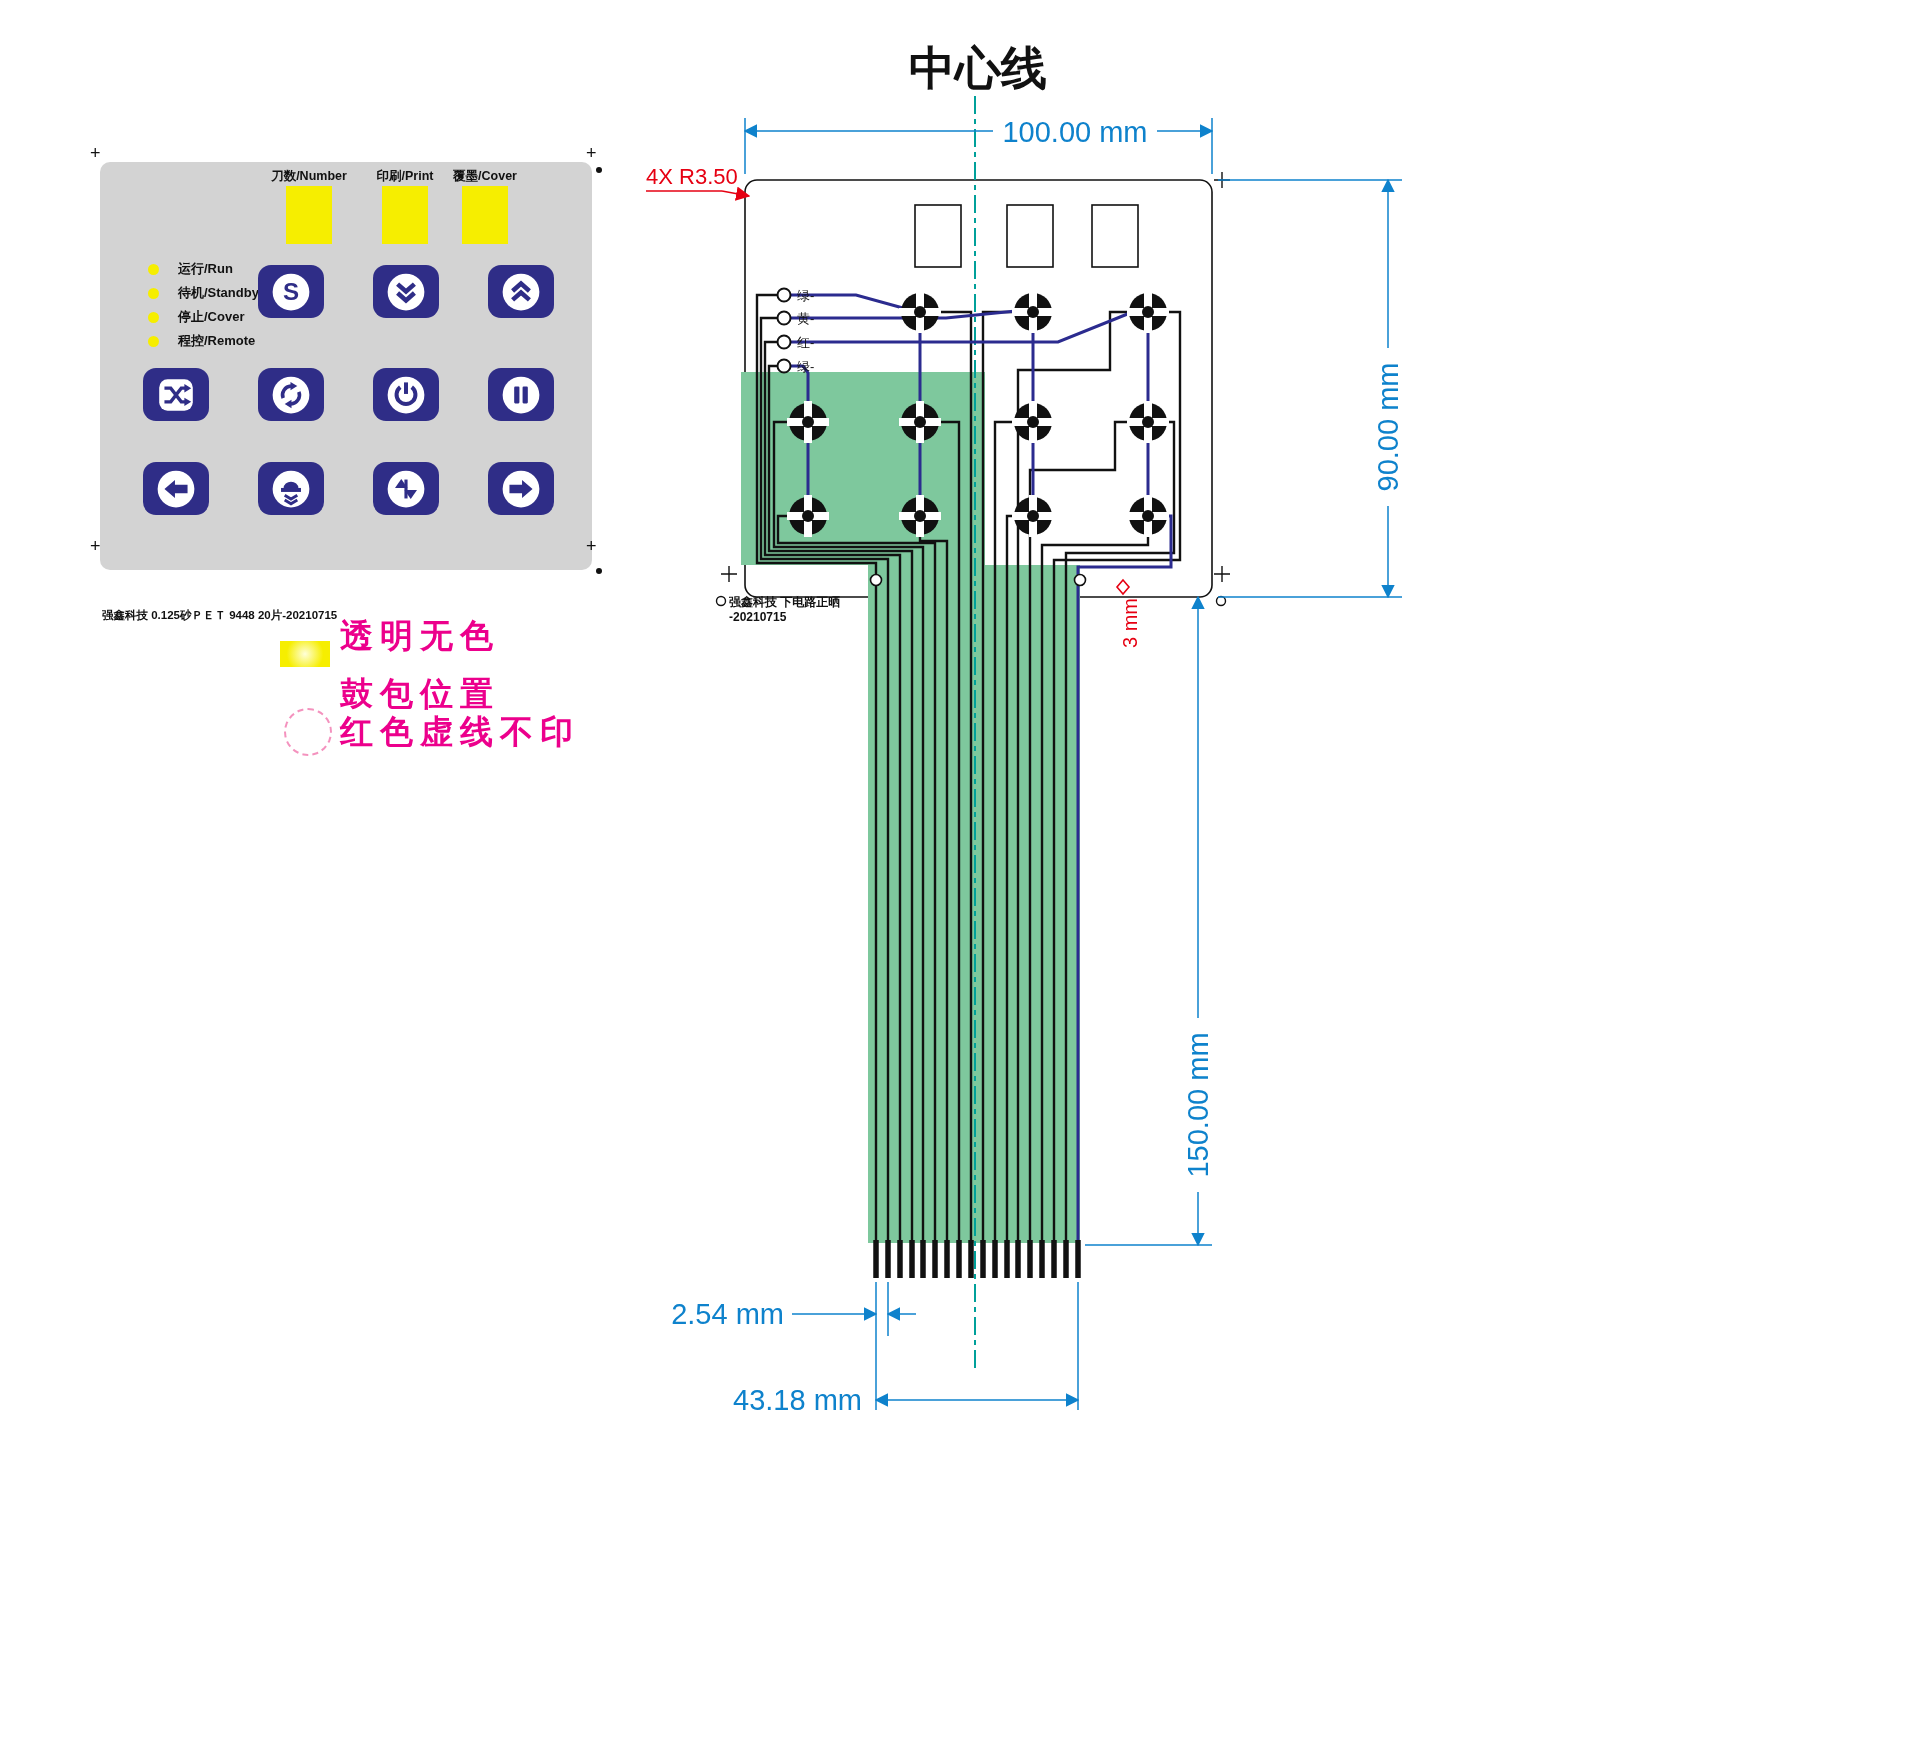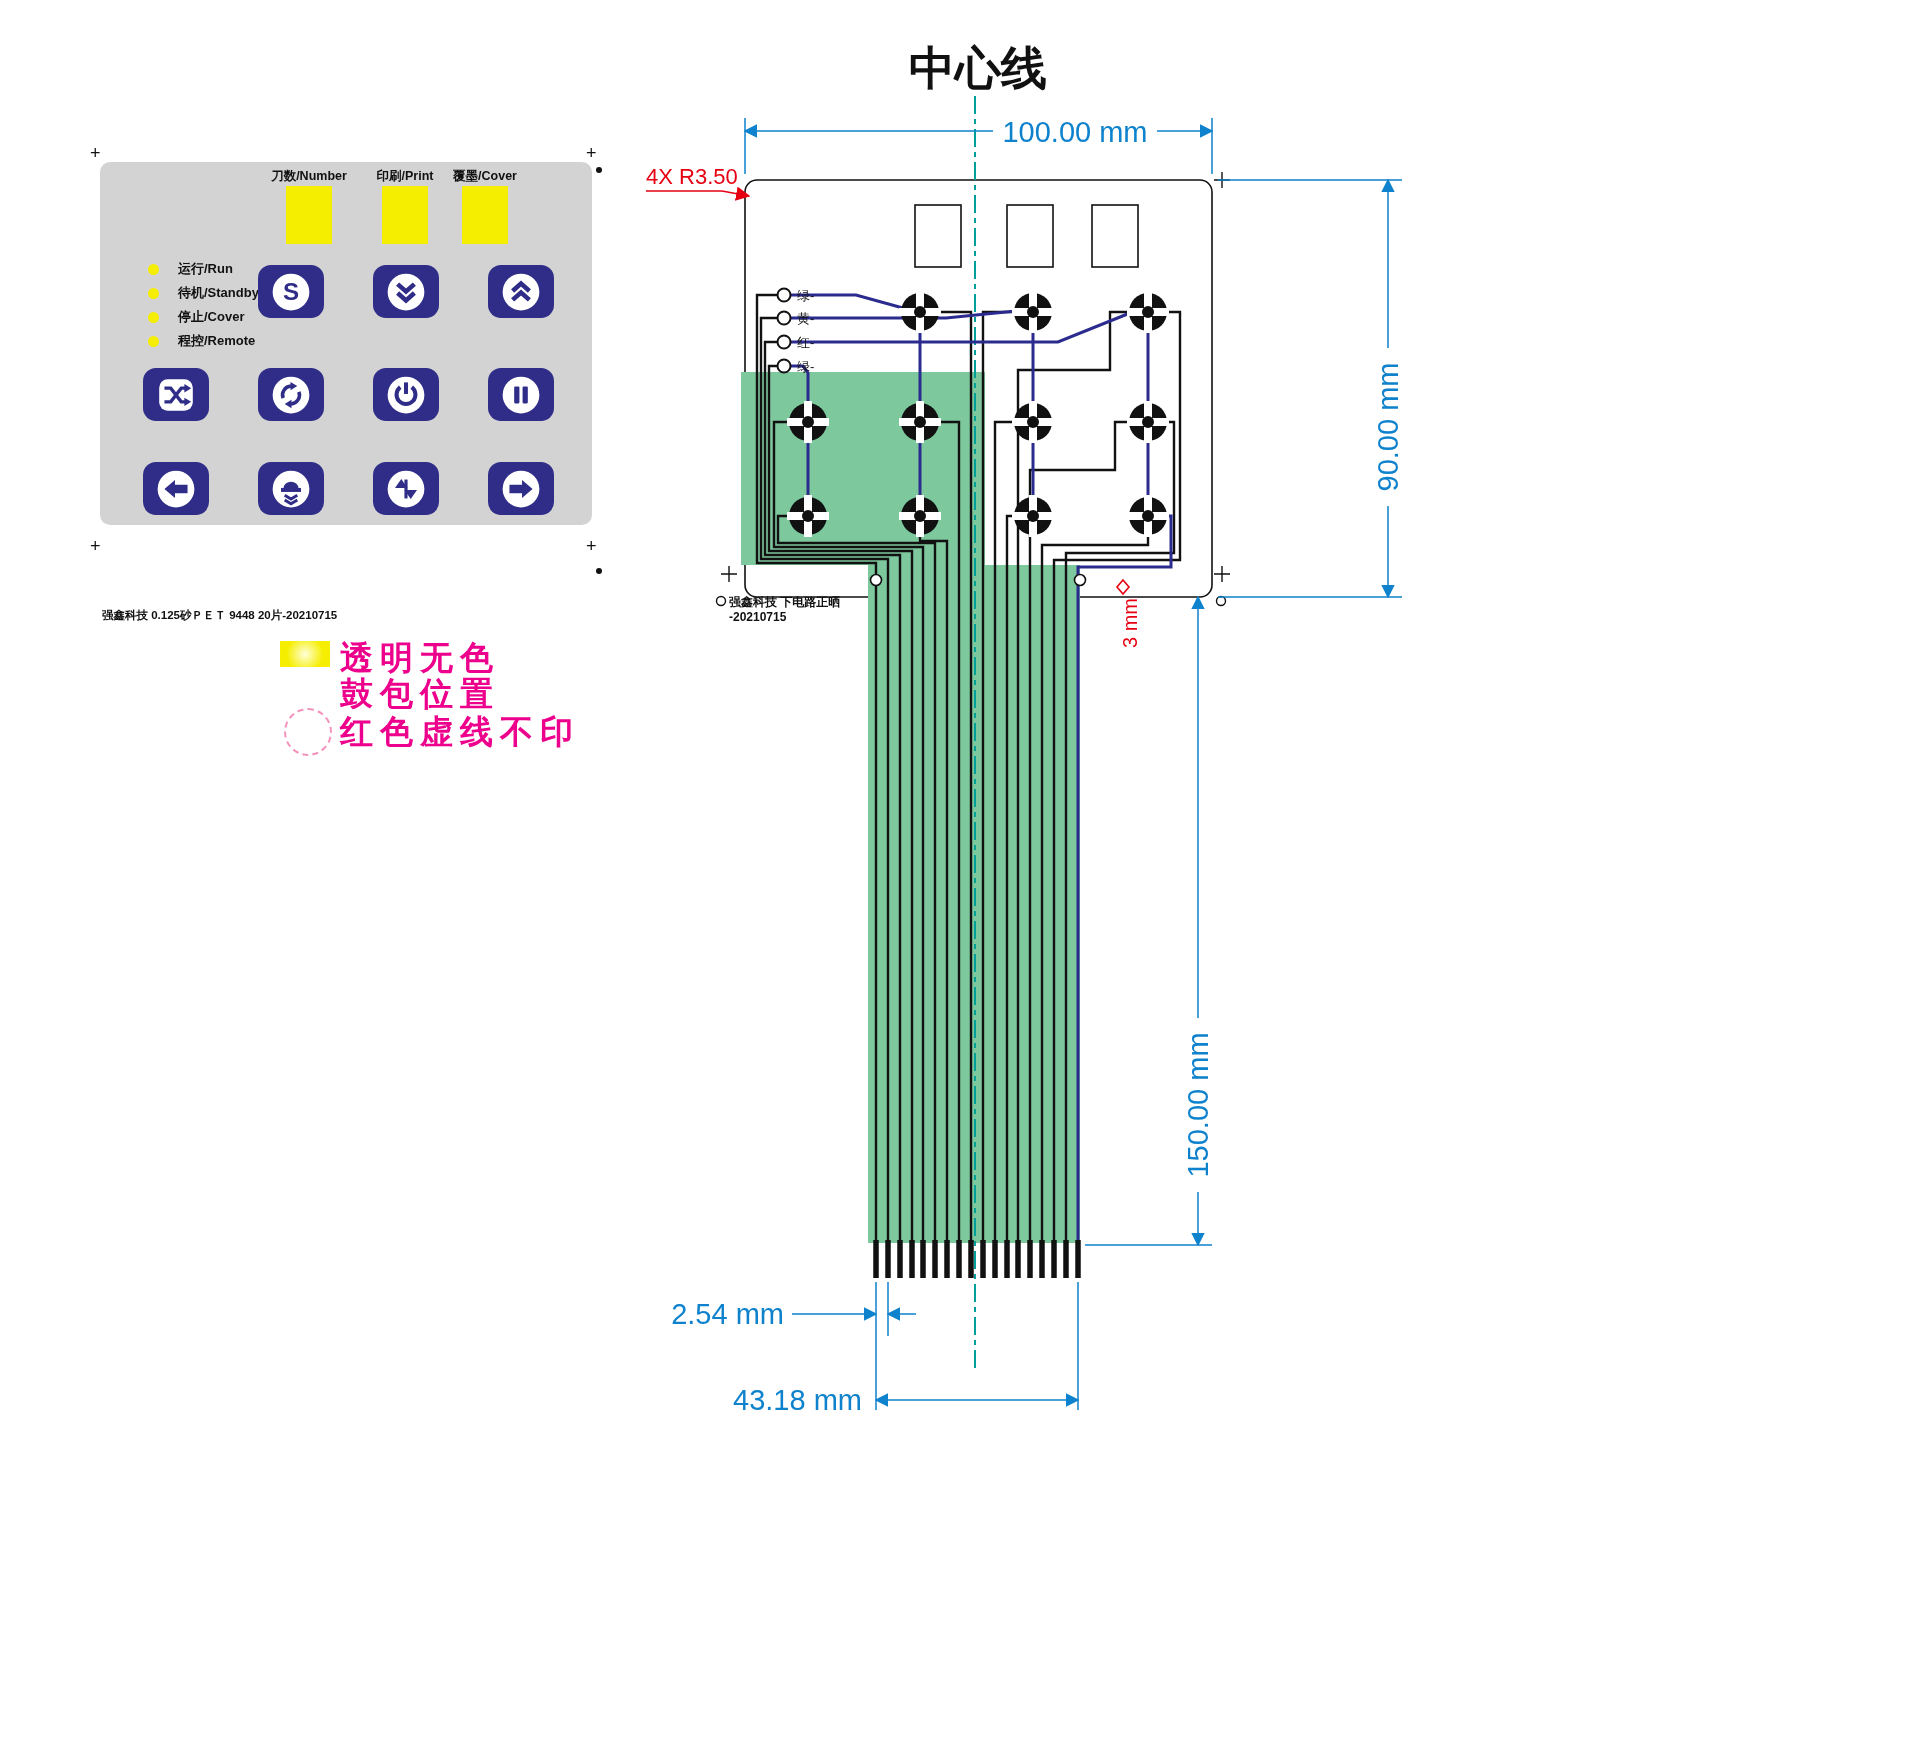--- a/index.html
+++ b/index.html
@@ -2,21 +2,21 @@
 <html><head>
 <meta charset="utf-8">
 <style>
   html,body{margin:0;padding:0;}
   body{
     width:1920px;height:1752px;position:relative;background:#ffffff;
     font-family:"Liberation Sans", sans-serif;overflow:hidden;
   }
 
   
-  .keypad{position:absolute;left:100px;top:162px;width:492px;height:363px;
+  .keypad{position:absolute;left:100px;top:162px;width:492px;height:408px;
           background:#d3d3d3;border-radius:10px;}
   .win-label{position:absolute;top:6px;width:110px;text-align:center;
              font-size:12.5px;font-weight:bold;color:#111;}
   .win-box{position:absolute;top:24px;width:46px;height:58px;background:#f6ee00;}
   .led-dot{position:absolute;left:48px;width:11px;height:11px;border-radius:50%;background:#f6ee00;}
   .led-label{position:absolute;left:78px;font-size:13px;font-weight:bold;color:#111;white-space:nowrap;}
   .kbtn{position:absolute;width:66px;height:53px;background:#2f2d87;border-radius:13px;
         display:flex;align-items:center;justify-content:center;}
   .kbtn svg{display:block;}
   .kp-footer{position:absolute;left:102px;top:580px;font-size:11.5px;font-weight:bold;color:#111;margin-top:28px;}
@@ -142,21 +142,21 @@
 
 <div class="regmark" style="left:90px;top:144px">+</div>
 <div class="regmark" style="left:586px;top:144px">+</div>
 <div class="regmark" style="left:90px;top:537px">+</div>
 <div class="regmark" style="left:586px;top:537px">+</div>
 <div class="regdot" style="left:596px;top:167px"></div>
 <div class="regdot" style="left:596px;top:568px"></div>
 <div class="kp-footer">强鑫科技  0.125砂ＰＥＴ  9448  20片-20210715</div>
 
 <div class="legend-swatch"></div>
-<div class="legend-text" style="top:636px">透明无色</div>
+<div class="legend-text" style="top:614px">透明无色</div>
 <div class="legend-text" style="top:672px">鼓包位置</div>
 <div class="legend-circle"></div>
 <div class="legend-text" style="top:710px">红色虚线不印</div>
 
 <svg class="circuit" width="1920" height="1752" viewBox="0 0 1920 1752">
   <defs>
     <marker id="dimArrow" viewBox="0 0 10 10" refX="9" refY="5" markerWidth="9" markerHeight="9" orient="auto-start-reverse">
         <path d="M0,0 L10,5 L0,10 z" fill="#0e82cc"></path>
       </marker>
     <marker id="redArrow" viewBox="0 0 10 10" refX="9" refY="5" markerWidth="9" markerHeight="9" orient="auto-start-reverse">

